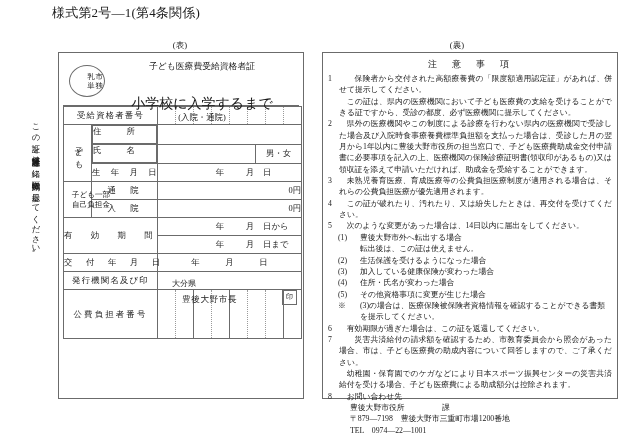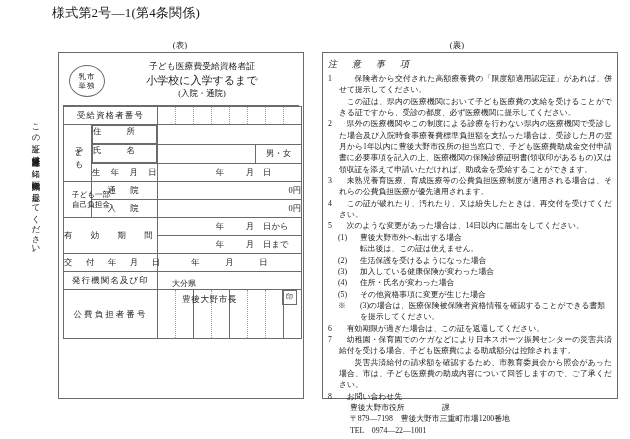--- a/index.html
+++ b/index.html
@@ -83,36 +83,36 @@
   .stamp-circle {
     position: absolute;
     left: 6px;
     top: 8px;
     width: 34px;
     height: 30px;
     border: 1px solid #6b6b6b;
     border-radius: 50%;
     display: flex;
     flex-direction: column;
-    align-items: center;
+    align-items: flex-end;
     justify-content: center;
     font-size: 7.4px;
     line-height: 9.5px;
     letter-spacing: 1px;
   }
   .card-titles {
     position: absolute;
     left: 46px;
     right: 4px;
     top: 2px;
     text-align: center;
     font-size: 8.8px;
     line-height: 14px;
   }
-  .card-titles .t2 { font-size: 11px; }
+  .card-titles .t2 { font-size: 14px; margin-top: 24px; }
   .card-titles .t3 { font-size: 8.4px; }
 
   
   table.formtbl {
     width: 100%;
     border-collapse: collapse;
     table-layout: fixed;
     font-size: 8.4px;
   }
   table.formtbl td {
@@ -206,25 +206,24 @@
     left: 322px;
     top: 52px;
     width: 296px;
     height: 347px;
     border: 1px solid #6b6b6b;
     box-sizing: border-box;
     background: #fff;
     padding: 4px 5px 4px 5px;
   }
   .notes-title {
-    text-align: left;
+    text-align: center;
     font-size: 9px;
     letter-spacing: 3px;
     margin: 1px 0 2px 0;
-    font-style: italic;
   }
   .note-list {
     font-size: 7.8px;
     line-height: 11.35px;
   }
   .note {
     display: flex;
     align-items: flex-start;
   }
   .note .num {
@@ -482,22 +481,22 @@
       <div class="note">
         <div class="num">6</div>
         <div class="body">
           <p class="indent1">有効期限が過ぎた場合は、この証を返還してください。</p>
         </div>
       </div>
 
       <div class="note">
         <div class="num">7</div>
         <div class="body">
+          <p class="indent1" style="text-indent:2em">災害共済給付の請求額を確認するため、市教育委員会から照会があった場合、市は、子ども医療費の助成内容について回答しますので、ご了承ください。</p>
           <p class="indent1">幼稚園・保育園でのケガなどにより日本スポーツ振興センターの災害共済給付を受ける場合、子ども医療費による助成額分は控除されます。</p>
-          <p class="indent1" style="text-indent:2em">災害共済給付の請求額を確認するため、市教育委員会から照会があった場合、市は、子ども医療費の助成内容について回答しますので、ご了承ください。</p>
         </div>
       </div>
 
       <div class="note">
         <div class="num">8</div>
         <div class="body">
           <p class="indent1">お問い合わせ先</p>
         </div>
       </div>
       <div class="contact-office">

